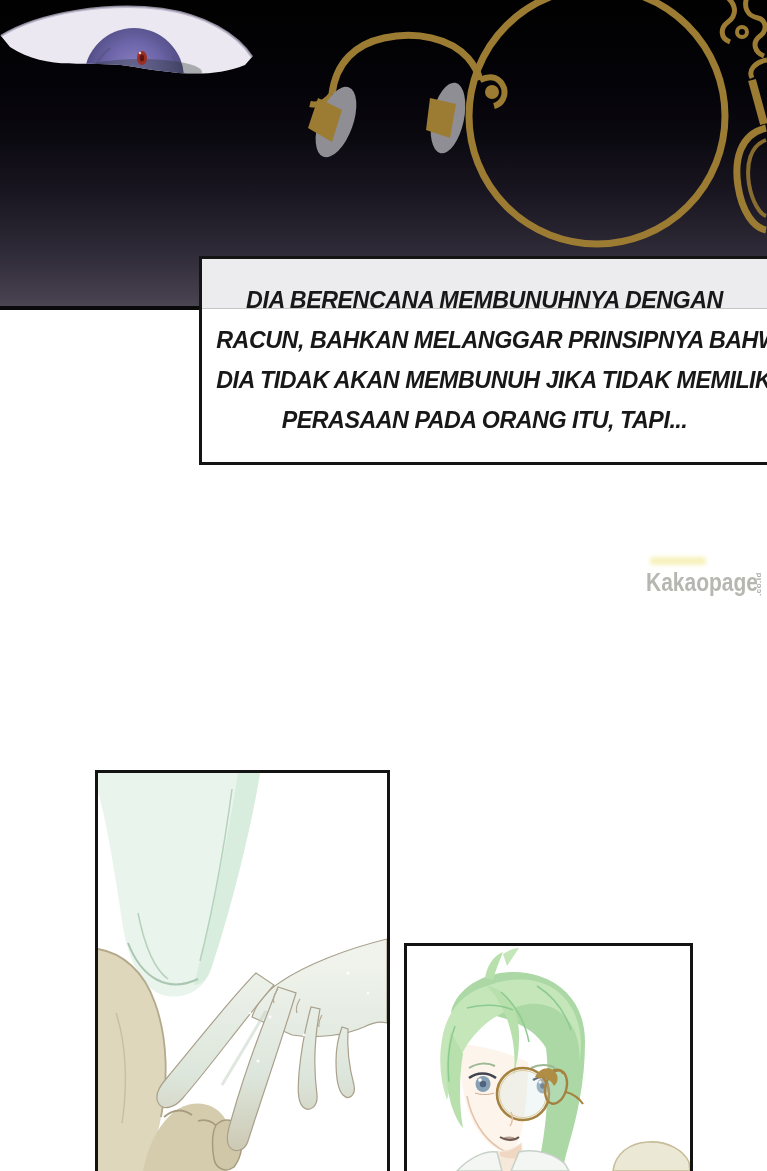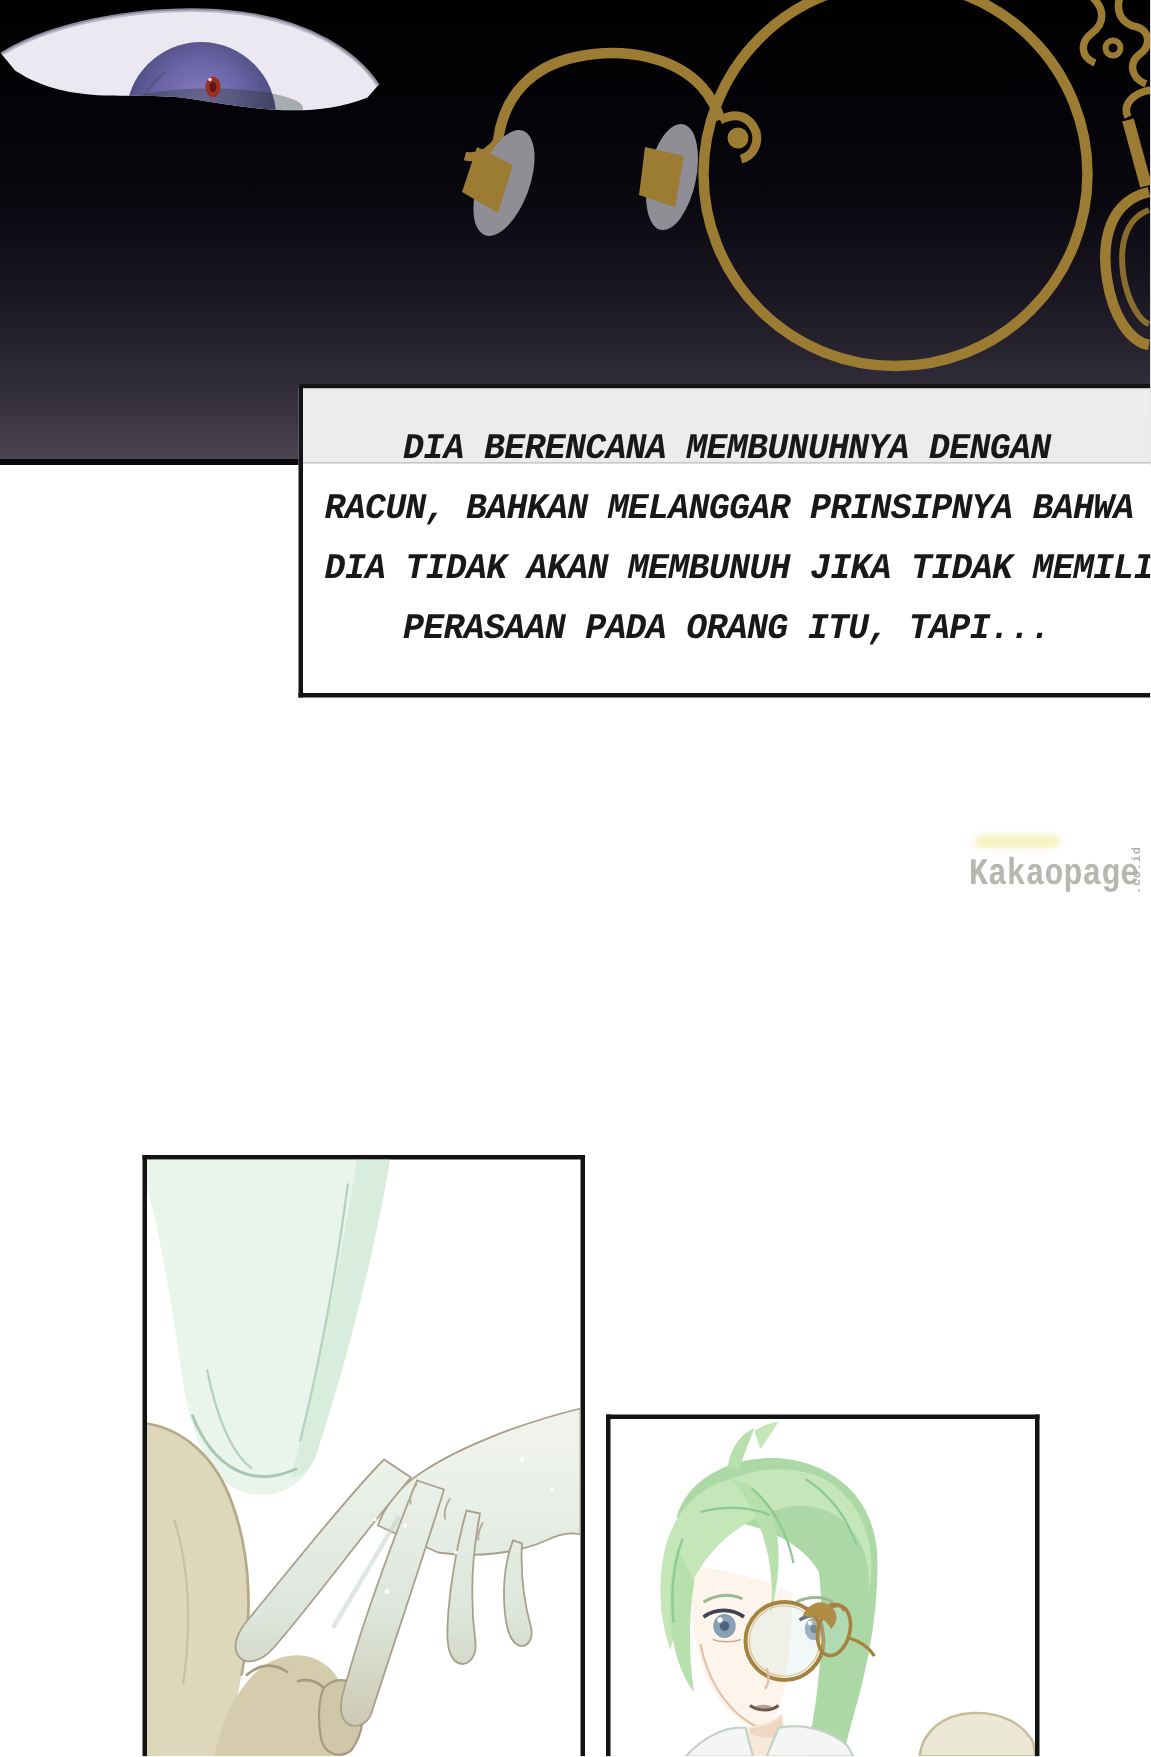--- a/index.html
+++ b/index.html
@@ -1,18 +1,18 @@
 <!DOCTYPE html>
 <html><head>
 <meta charset="utf-8">
 <style>
   html,body{margin:0;padding:0;background:#fff;}
   #page{
     position:relative;width:767px;height:1171px;overflow:hidden;background:#fff;
-    font-family:Liberation Mono, monospace;
+    font-family:Liberation Sans, sans-serif;
   }
   
   .dark-backdrop{
     position:absolute;left:0;top:0;width:767px;height:306px;
     background:linear-gradient(180deg,#010101 0%,#040308 28%,#0b0910 45%,#181520 62%,#292531 78%,#3a3443 90%,#4b4552 100%);
     border-bottom:4px solid #0a0a0a;
   }
   .dark-backdrop svg{position:absolute;left:0;top:0;}
   .eye-svg{left:0;top:6px;}
   

